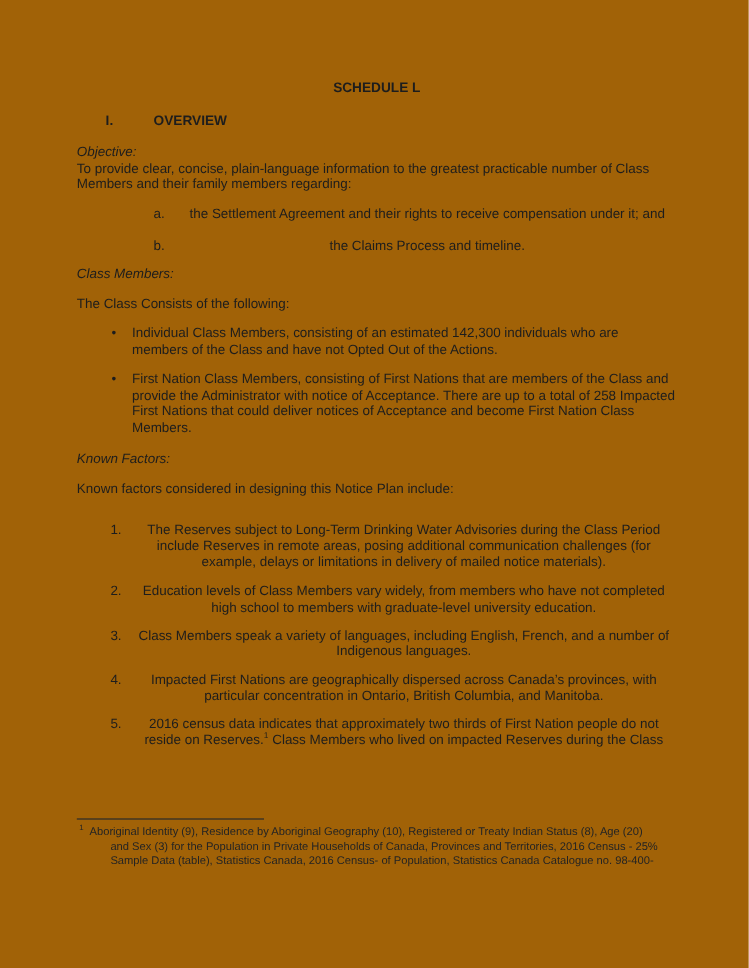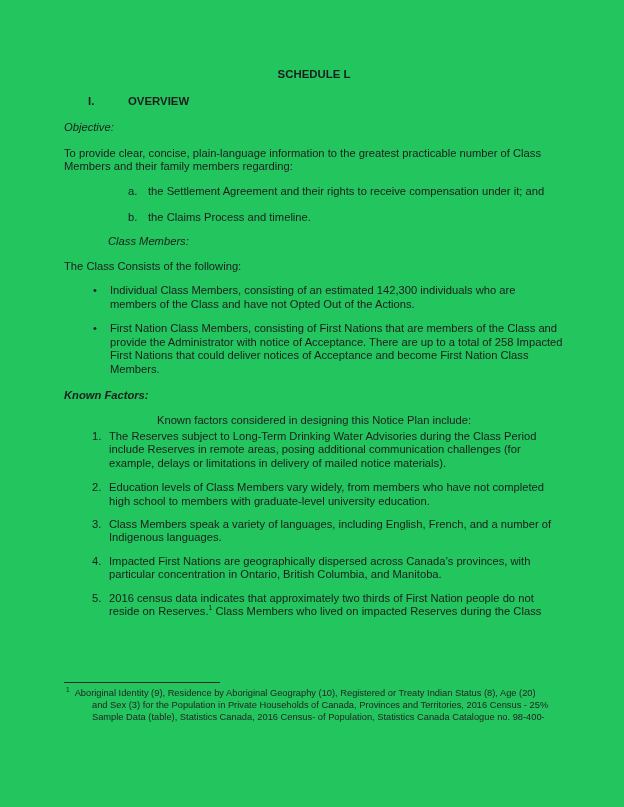--- a/index.html
+++ b/index.html
@@ -2,21 +2,21 @@
 <html><head>
 <meta charset="utf-8">
 <style>
   * { margin: 0; padding: 0; box-sizing: border-box; }
   html, body { background: #ffffff; }
   .page {
     position: relative;
     width: 624px;
     height: 807px;
     margin: 0;
-    background: #22c55e;
+    background: #a16207;
     color: #1d1d1d;
     font-family: "Liberation Sans", sans-serif;
     font-size: 11.2px;
     line-height: 13.5px;
     padding: 68px 60px 0 64px;
     overflow: hidden;
   }
   .doc-title {
     text-align: center;
     font-weight: bold;
@@ -26,45 +26,45 @@
   .title-sub  { margin-bottom: 12.5px; }
   .section-heading {
     display: flex;
     font-weight: bold;
     font-size: 11.4px;
     padding-left: 24px;
     margin-bottom: 12.5px;
   }
   .section-heading .sec-num { width: 40px; flex: none; }
   .label-italic { font-style: italic; }
-  .mb-objlabel { margin-bottom: 12px; }
+  .mb-objlabel { }
   .mb-para     { margin-bottom: 11.5px; }
   .mb-itema    { margin-bottom: 12.5px; }
   .mb-itemb    { margin-bottom: 10.5px; }
-  .mb-cmlabel  { margin-bottom: 11.5px; margin-left: 44px; }
+  .mb-cmlabel  { margin-bottom: 11.5px; }
   .mb-cmintro  { margin-bottom: 10.5px; }
   .mb-bullet1  { margin-bottom: 11px; }
   .mb-bullet2  { margin-bottom: 13px; }
-  .mb-kflabel  { margin-bottom: 11.5px; font-weight: bold; }
-  .mb-kfintro  { margin-bottom: 2px; text-align: center; }
+  .mb-kflabel  { margin-bottom: 11.5px; }
+  .mb-kfintro  { margin-bottom: 20px; }
   .mb-num      { margin-bottom: 11px; }
   .mb-num2     { margin-bottom: 9.5px; }
   .mb-num34    { margin-bottom: 10px; }
 
   .alpha-item { display: flex; padding-left: 64px; }
   .alpha-item .marker { width: 20px; flex: none; }
-  .alpha-item .text   { flex: 1; }
+  .alpha-item .text   { flex: 1; text-align: center; }
 
   .bullet-item { display: flex; padding-left: 29px; }
   .bullet-item .marker { width: 17px; flex: none; }
   .bullet-item .text   { flex: 1; }
 
   .num-item { display: flex; padding-left: 28px; }
   .num-item .marker { width: 17px; flex: none; }
-  .num-item .text   { flex: 1; }
+  .num-item .text   { flex: 1; text-align: center; }
 
   sup.fn-ref {
     font-size: 7px;
     vertical-align: super;
     line-height: 0;
   }
 
   .footnote {
     position: absolute;
     left: 64px;

